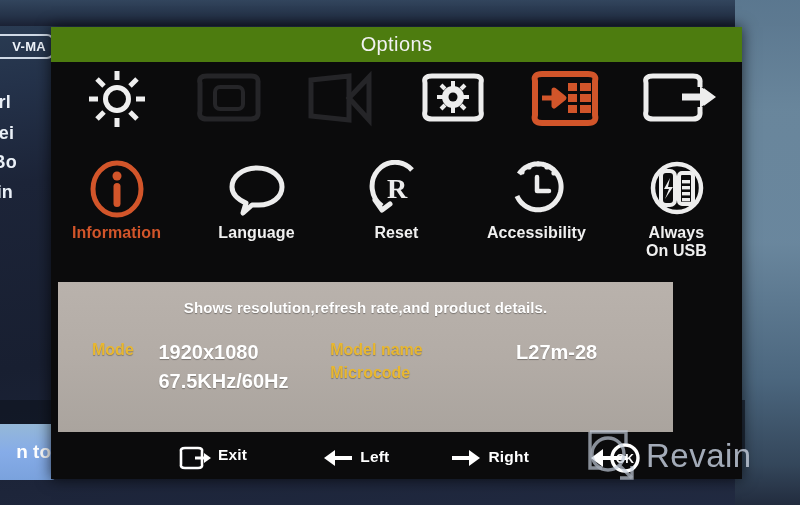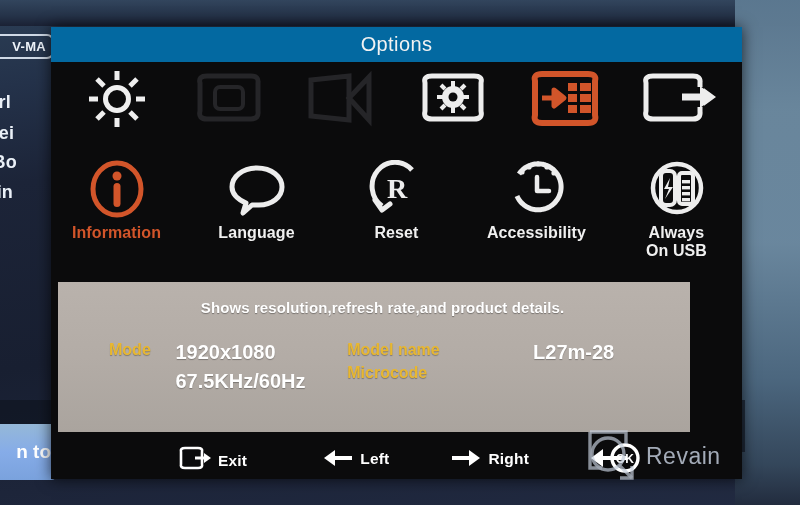--- a/index.html
+++ b/index.html
@@ -56,21 +56,21 @@
 
   
   #osd{
     position:absolute;left:51px;top:27px;width:691px;height:452px;
     background:#0b0b0c;
     box-shadow:0 0 14px rgba(0,0,0,.7);
     overflow:hidden;
   }
   #osd-title{
     height:35px;width:100%;
-    background:#0369a1;
+    background:#4d7c0f;
     display:flex;align-items:center;justify-content:center;
     color:#f2f2f2;font-size:20px;letter-spacing:.4px;
   }
 
   
   #icon-area{
     position:relative;height:214px;width:100%;
     background:#0b0b0c;
   }
   .icon-row{
@@ -86,21 +86,20 @@
   .cell-label{
     margin-top:4px;color:#f0f0f0;font-size:16px;font-weight:bold;
     text-align:center;line-height:1.12;letter-spacing:.1px;
   }
   .cell.selected .cell-label{color:#d2552a;}
 
   
   #info-panel{
     position:absolute;left:7px;top:255px;width:615px;height:150px;
     background:linear-gradient(180deg,#b9b2ac 0%,#b3aca6 50%,#aaa49e 100%);
-    padding-left:17px;
   }
   #info-desc{
     text-align:center;color:#ffffff;font-size:15px;font-weight:bold;
     padding-top:17px;letter-spacing:.1px;
     text-shadow:0 1px 1px rgba(0,0,0,.35);
   }
   #info-table{
     display:flex;padding:22px 34px 0 34px;box-sizing:border-box;font-weight:bold;gap:12px;
   }
   .info-col{display:flex;flex-direction:column;}
@@ -111,37 +110,37 @@
   #col-c{width:198px;}
   #col-d{width:140px;}
 
   
   #hint-bar{
     position:absolute;left:0;top:410px;width:691px;height:42px;
     background:#0b0b0c;
     display:flex;align-items:center;
   }
   .hint{
-    display:flex;align-items:flex-end;color:#ffffff;font-size:15.5px;font-weight:bold;
+    display:flex;align-items:flex-start;color:#ffffff;font-size:15.5px;font-weight:bold;
     letter-spacing:.2px;
   }
   .hint .hicon{margin-right:7px;display:flex;align-items:center;}
   #hint-exit{margin-left:126px;}
   #hint-left{margin-left:76px;}
   #hint-right{margin-left:62px;}
   #hint-ok{margin-left:58px;position:relative;}
 
   
   #watermark{
     position:absolute;left:586px;top:428px;
     display:flex;align-items:center;
     pointer-events:none;
   }
   #wm-text{
-    color:#b9c2d0;font-size:23px;letter-spacing:.5px;
+    color:#b9c2d0;font-size:33px;letter-spacing:.5px;
     opacity:.88;margin-left:8px;
   }
   #wm-mark{opacity:.80;}
   svg{display:block;}
 </style>
 </head>
 <body>
 
 <div id="photo">
   <div id="bg-top-strip"></div>

